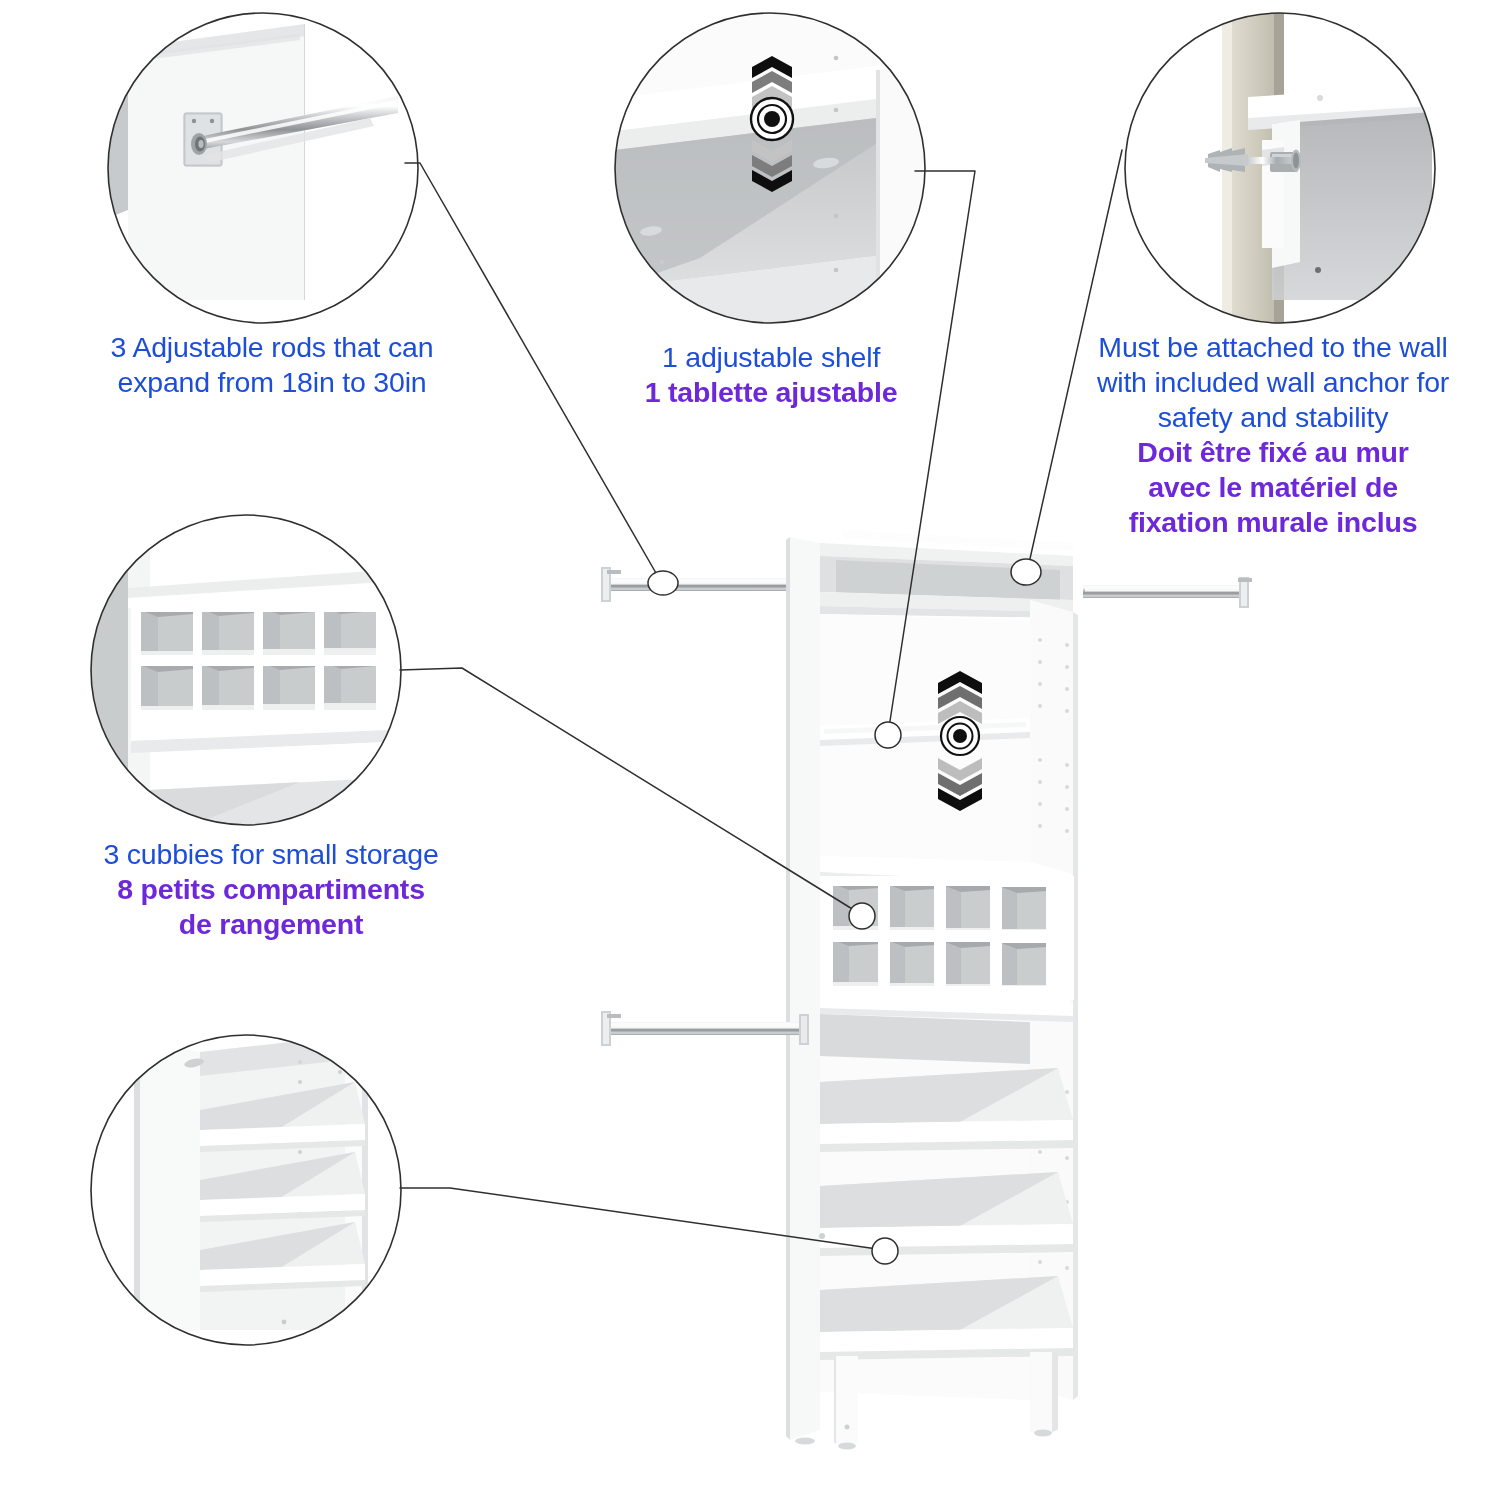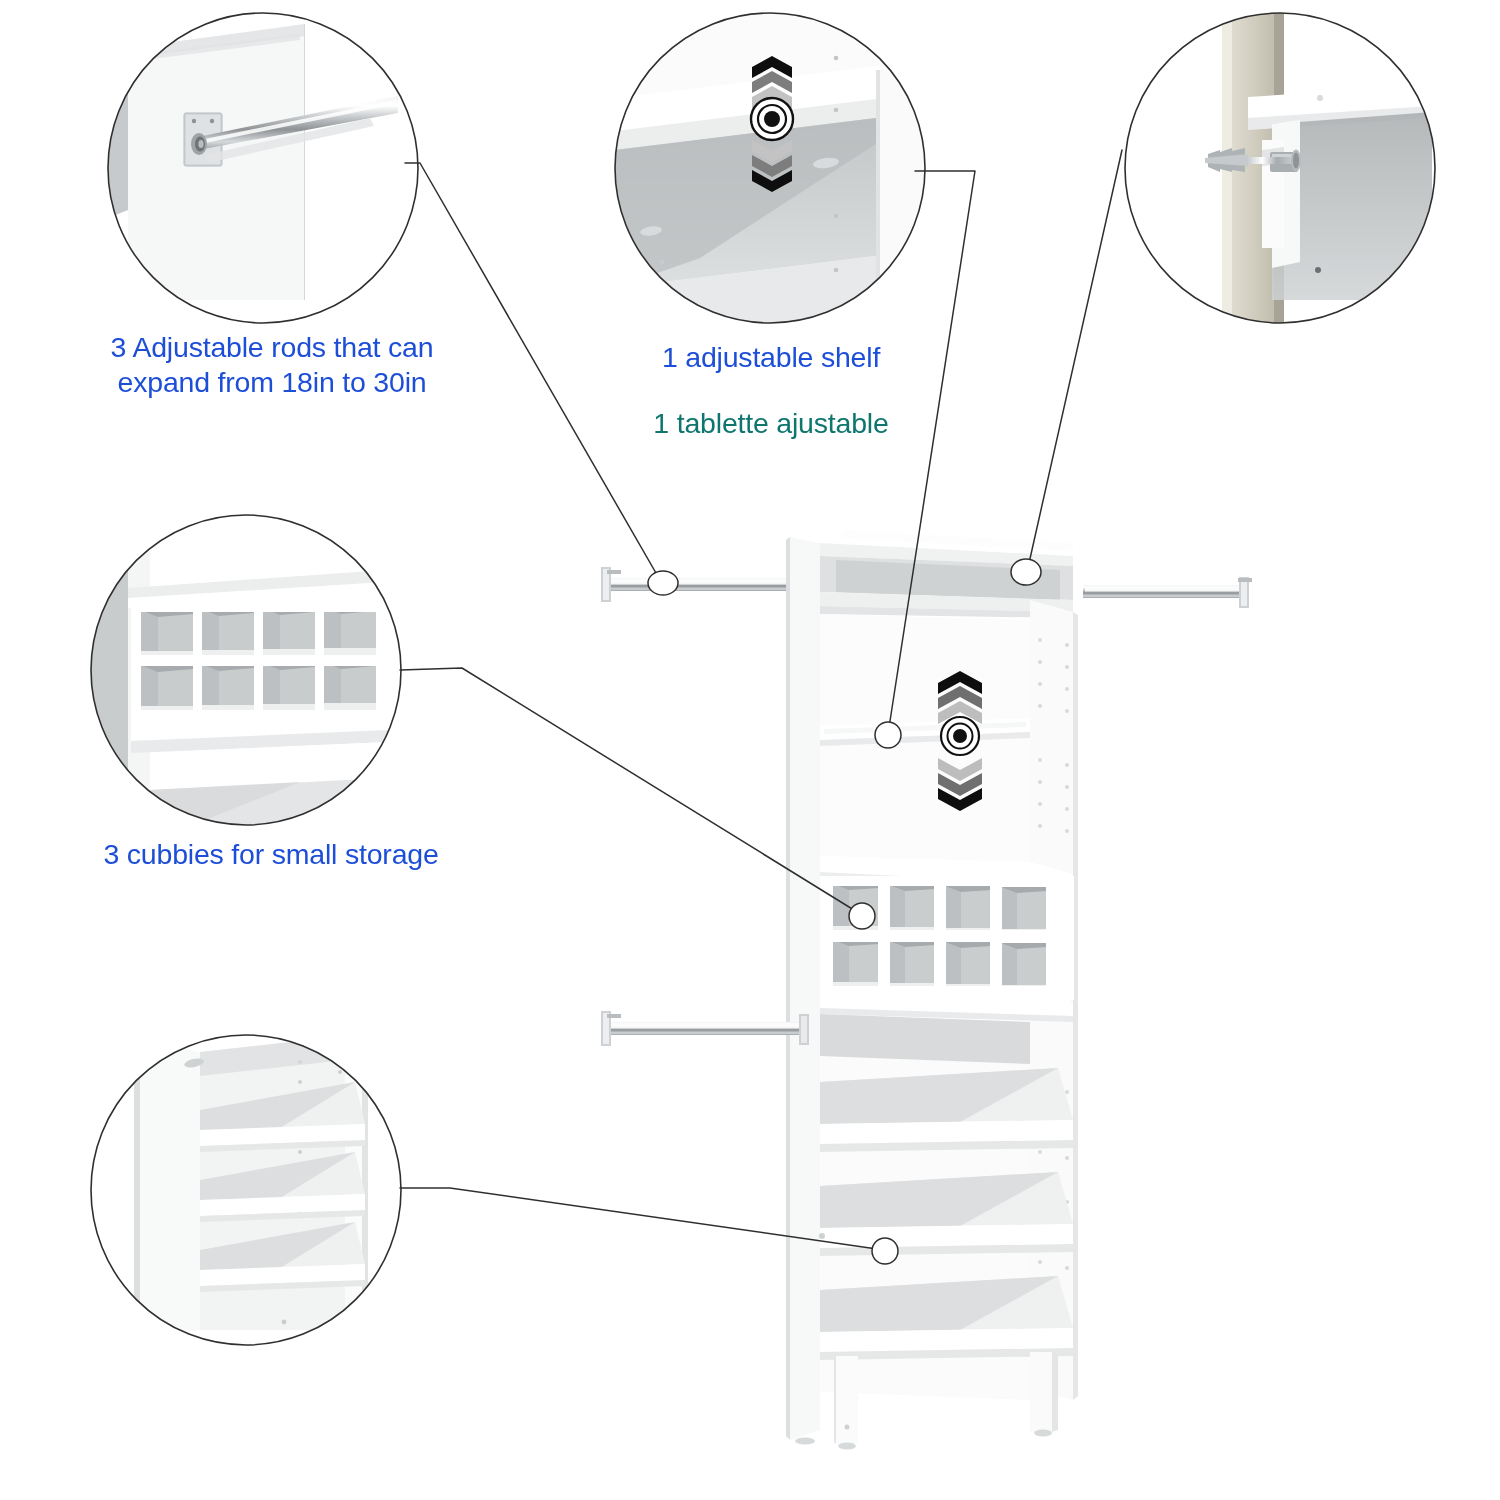--- a/index.html
+++ b/index.html
@@ -16,27 +16,26 @@
   .cap{position:absolute;text-align:center;}
   .cap .en{
     color:#1d4ed8;
     font-size:28.5px;
     line-height:35px;
     font-weight:400;
     letter-spacing:-0.2px;
     white-space:pre-line;
   }
   .cap .fr{
-    color:#0f766e;
+    color:#6d28d9;
     font-size:28.5px;
     line-height:35px;
-    font-weight:400;
+    font-weight:700;
     letter-spacing:-0.2px;
     white-space:pre-line;
-    margin-top:31px;
   }
   #cap-rods{left:22px;top:330px;width:500px;}
   #cap-shelf{left:586px;top:340px;width:370px;}
   #cap-wall{left:1058px;top:330px;width:430px;}
   #cap-cubbies{left:36px;top:837px;width:470px;}
   #cap-angled{left:28px;top:1348px;width:480px;}
 </style>
 </head>
 <body>
 
@@ -597,21 +596,31 @@
   <div class="cap" id="cap-rods">
     <div class="en">3 Adjustable rods that can
 expand from 18in to 30in</div>
   </div>
 
   <div class="cap" id="cap-shelf">
     <div class="en">1 adjustable shelf</div>
     <div class="fr">1 tablette ajustable</div>
   </div>
 
+  <div class="cap" id="cap-wall">
+    <div class="en">Must be attached to the wall
+with included wall anchor for
+safety and stability</div>
+    <div class="fr">Doit être fixé au mur
+avec le matériel de
+fixation murale inclus</div>
+  </div>
 
   <div class="cap" id="cap-cubbies">
     <div class="en">3 cubbies for small storage</div>
+    <div class="fr">8 petits compartiments
+de rangement</div>
   </div>
 
   <div class="cap" id="cap-angled">
   </div>
 
 </div>
 
 </body></html>

